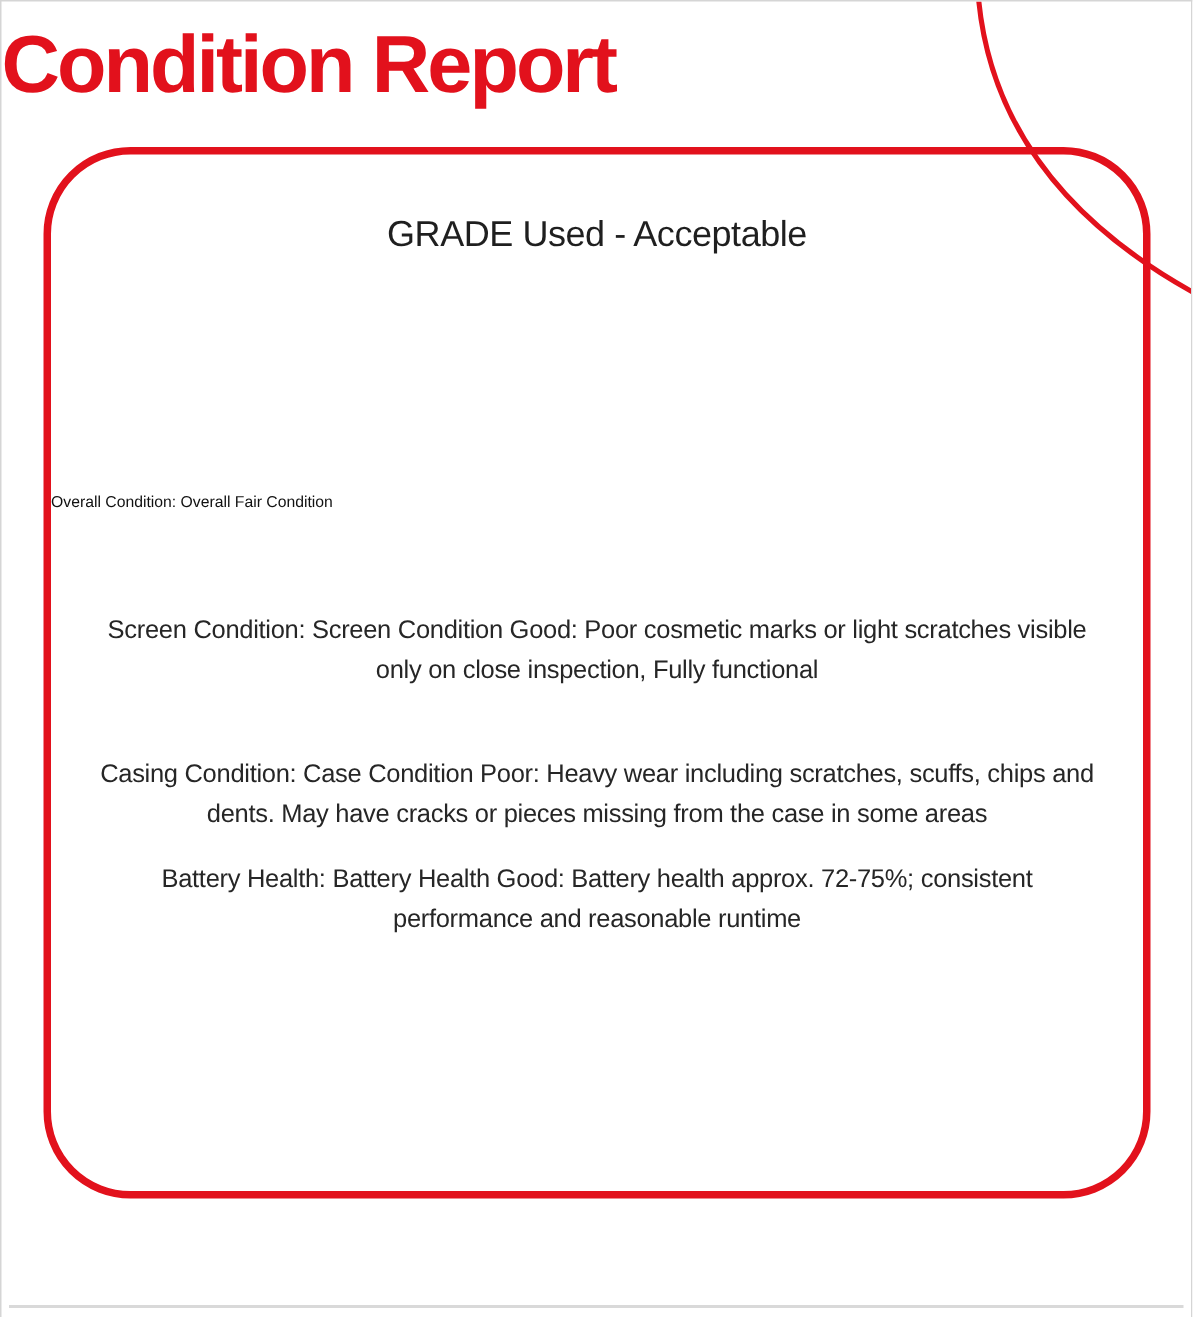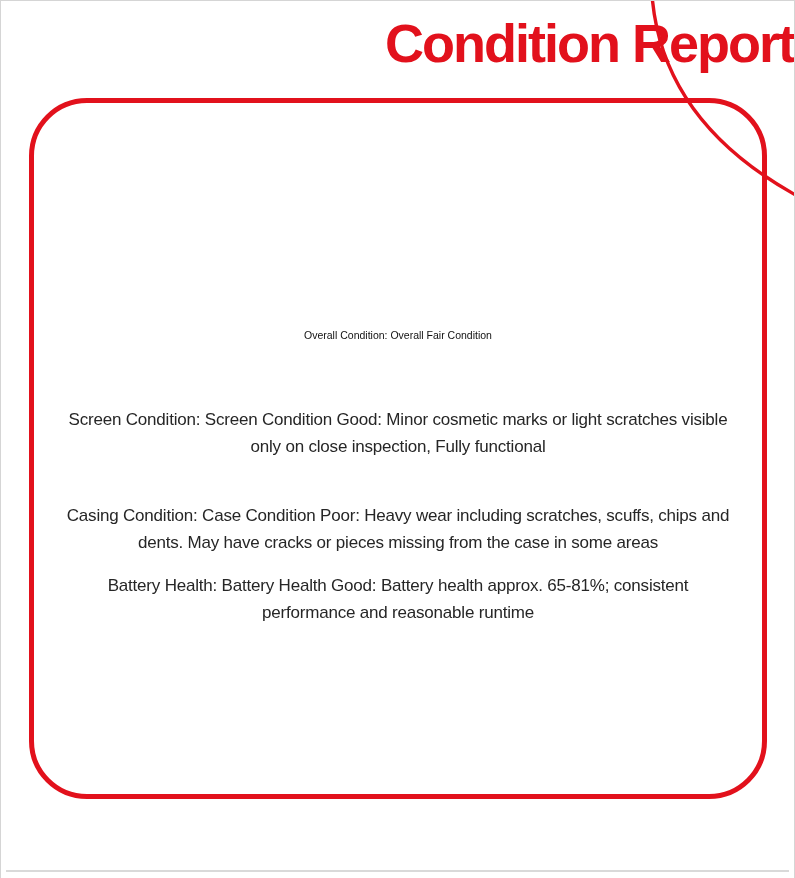--- a/index.html
+++ b/index.html
@@ -16,21 +16,21 @@
     border-top: 1px solid #d5d5d5;
     border-left: 1px solid #d5d5d5;
     border-right: 1px solid #d5d5d5;
     overflow: hidden;
   }
   .page-title {
     position: absolute;
     top: 12px;
     left: 0;
     width: 100%;
-    text-align: right;
+    text-align: left;
     font-size: 54px;
     font-weight: 700;
     letter-spacing: -2px;
     color: #e2111c;
     line-height: 60px;
   }
   .arc-svg {
     position: absolute;
     top: 0;
     left: 0;
@@ -58,21 +58,20 @@
     text-align: center;
     font-size: 24px;
     color: #1f1f1f;
     letter-spacing: -0.3px;
   }
   .overall-condition {
     position: absolute;
     top: 226px;
     left: 0;
     width: 100%;
-    text-align: center;
     font-size: 10.5px;
     color: #111111;
   }
   .paragraphs {
     position: absolute;
     top: 303px;
     left: 0;
     width: 100%;
     padding: 0 28px;
   }
@@ -102,26 +101,27 @@
 <div class="page">
 
   <h1 class="page-title">Condition Report</h1>
 
   <svg class="arc-svg" viewBox="0 0 795 878" xmlns="http://www.w3.org/2000/svg" aria-hidden="true">
     <path d="M 651 -6 Q 661 123 802 198" fill="none" stroke="#e2111c" stroke-width="3.4"></path>
   </svg>
 
   <div class="report-box">
 
+    <div class="grade-heading">GRADE Used - Acceptable</div>
 
     <div class="overall-condition">Overall Condition: Overall Fair Condition</div>
 
     <div class="paragraphs">
-      <p>Screen Condition: Screen Condition Good: Minor cosmetic marks or light scratches visible only on close inspection, Fully functional</p>
+      <p>Screen Condition: Screen Condition Good: Poor cosmetic marks or light scratches visible only on close inspection, Fully functional</p>
       <p class="gap">Casing Condition: Case Condition Poor: Heavy wear including scratches, scuffs, chips and dents. May have cracks or pieces missing from the case in some areas</p>
-      <p class="gap-small">Battery Health: Battery Health Good: Battery health approx. 65-81%; consistent performance and reasonable runtime</p>
+      <p class="gap-small">Battery Health: Battery Health Good: Battery health approx. 72-75%; consistent performance and reasonable runtime</p>
     </div>
 
   </div>
 
   <div class="page-edge-line"></div>
 
 </div>
 
 </body></html>

